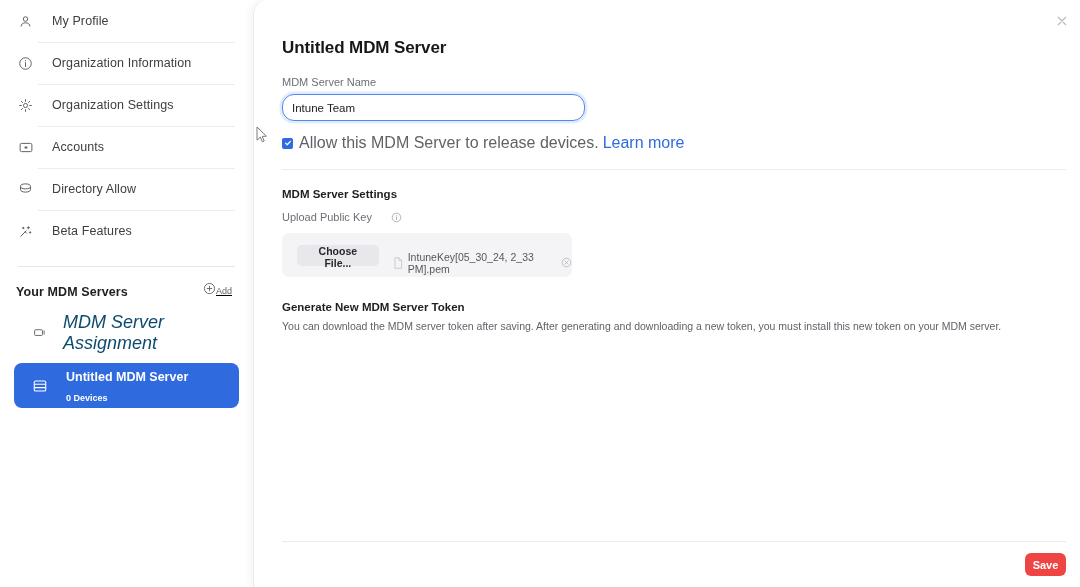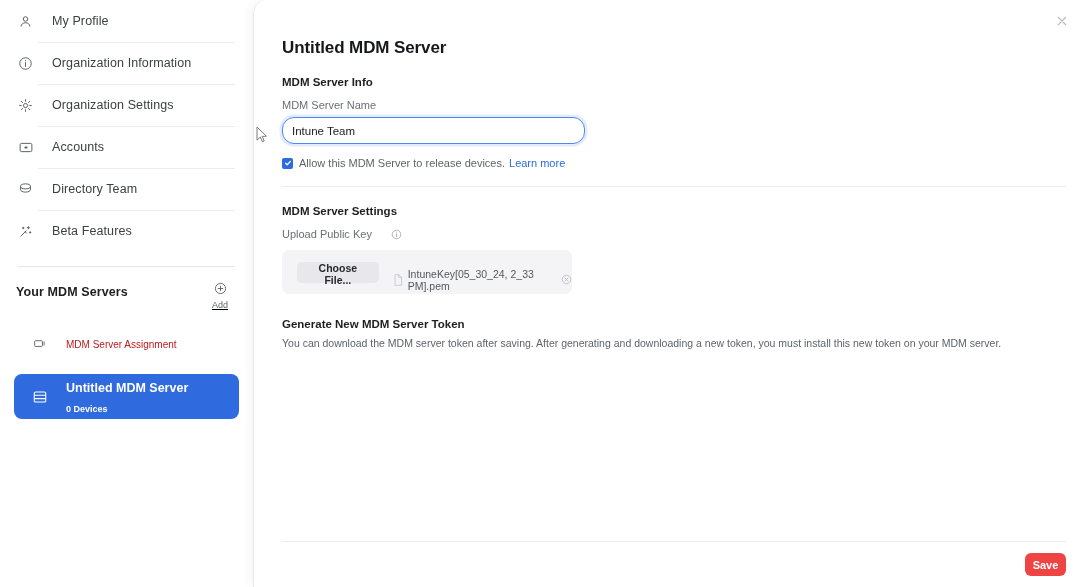--- a/index.html
+++ b/index.html
@@ -52,31 +52,31 @@
 
   .mdm-header {
     display: flex; align-items: flex-start; justify-content: space-between;
     padding: 14px 2px 0 2px;
   }
   .mdm-title {
     font-size: 12.5px; font-weight: bold; color: #1f1f21;
     letter-spacing: 0.1px; padding-top: 4px;
   }
   .add-wrap {
-    display: flex; flex-direction: column; align-items: center;
+    display: flex; flex-direction: row; align-items: center;
     cursor: pointer; width: 34px; text-decoration: underline;
   }
   .add-label { font-size: 9px; color: #5f6368; margin-top: 1px; }
 
   .server-list { margin-top: 18px; }
   .server-item {
     display: flex; align-items: center;
     height: 32px; padding-left: 18px;
-    font-size: 10px; color: #b91c1c;
-    border-radius: 7px; cursor: pointer;
+    font-size: 18px; color: #0c4a6e;
+    border-radius: 7px; cursor: pointer; font-style: italic;
   }
   .server-item .s-ico { width: 26px; color: #5f6368; display:flex; align-items:center; }
   .server-item .s-lbl { padding-left: 8px; }
 
   .server-card {
     display: flex; align-items: center;
     height: 45px; margin-top: 14px;
     background: #2f6ade; color: #ffffff;
     border-radius: 8px; padding-left: 18px; cursor: pointer;
   }
@@ -119,21 +119,21 @@
     border-radius: 12px;
     background: #ffffff;
     font-family: "Liberation Sans", sans-serif;
     font-size: 11.5px; color: #202124;
     padding: 0 9px;
     outline: none;
     box-shadow: 0 0 0 2.5px rgba(77,137,240,0.16);
   }
   .check-row {
     display: flex; align-items: center;
-    margin-top: 13px; font-size: 11px; color: #5f6368;
+    margin-top: 13px; font-size: 16px; color: #5f6368;
   }
   .cbox {
     width: 11px; height: 11px; border-radius: 2px;
     background: #2f6ade; margin-right: 6px;
     display: flex; align-items: center; justify-content: center;
     flex: 0 0 11px; cursor: pointer;
   }
   .cbox svg { display: block; }
   .learn-link { color: #2f6ade; margin-left: 4px; text-decoration: none; cursor: pointer; }
 
@@ -243,21 +243,21 @@
         <span class="nav-label">Accounts</span>
       </li>
       <li class="nav-item">
         <span class="nav-ico">
           <svg width="15" height="15" viewBox="0 0 24 24" fill="none" stroke="currentColor" stroke-width="1.6">
             <ellipse cx="12" cy="7" rx="8" ry="4"></ellipse>
             <path d="M4 12.2c0 2.2 3.6 4 8 4s8-1.8 8-4"></path>
             <path d="M4 7v5.2M20 7v5.2"></path>
           </svg>
         </span>
-        <span class="nav-label">Directory Team</span>
+        <span class="nav-label">Directory Allow</span>
       </li>
       <li class="nav-item">
         <span class="nav-ico">
           <svg width="15" height="15" viewBox="0 0 24 24" fill="none" stroke="currentColor" stroke-width="1.6" stroke-linecap="round">
             <path d="M4.5 19.5L13 11"></path>
               <path d="M11.6 12.6l2.2 2.2"></path>
             <path d="M16.6 4.2v3.4M14.9 5.9h3.4"></path>
             <path d="M8.4 5.2v2.4M7.2 6.4h2.4"></path>
             <path d="M19.4 12.4v2.2M18.3 13.5h2.2"></path>
           </svg>
@@ -312,21 +312,20 @@
     <div class="panel-close">
       <svg width="10" height="10" viewBox="0 0 12 12" fill="none" stroke="currentColor" stroke-width="1.4" stroke-linecap="round">
         <path d="M1.5 1.5l9 9M10.5 1.5l-9 9"></path>
       </svg>
     </div>
 
     <div class="panel-body">
 
       <h1 class="page-title">Untitled MDM Server</h1>
 
-      <div class="section-head">MDM Server Info</div>
       <div class="field-label">MDM Server Name</div>
 
       <input class="text-input" type="text" value="Intune Team" style="">
 
       <div class="check-row">
         <span class="cbox">
           <svg width="8" height="8" viewBox="0 0 12 12" fill="none" stroke="#ffffff" stroke-width="2" stroke-linecap="round" stroke-linejoin="round">
             <path d="M2.4 6.2l2.4 2.4 4.8-5"></path>
           </svg>
         </span>

